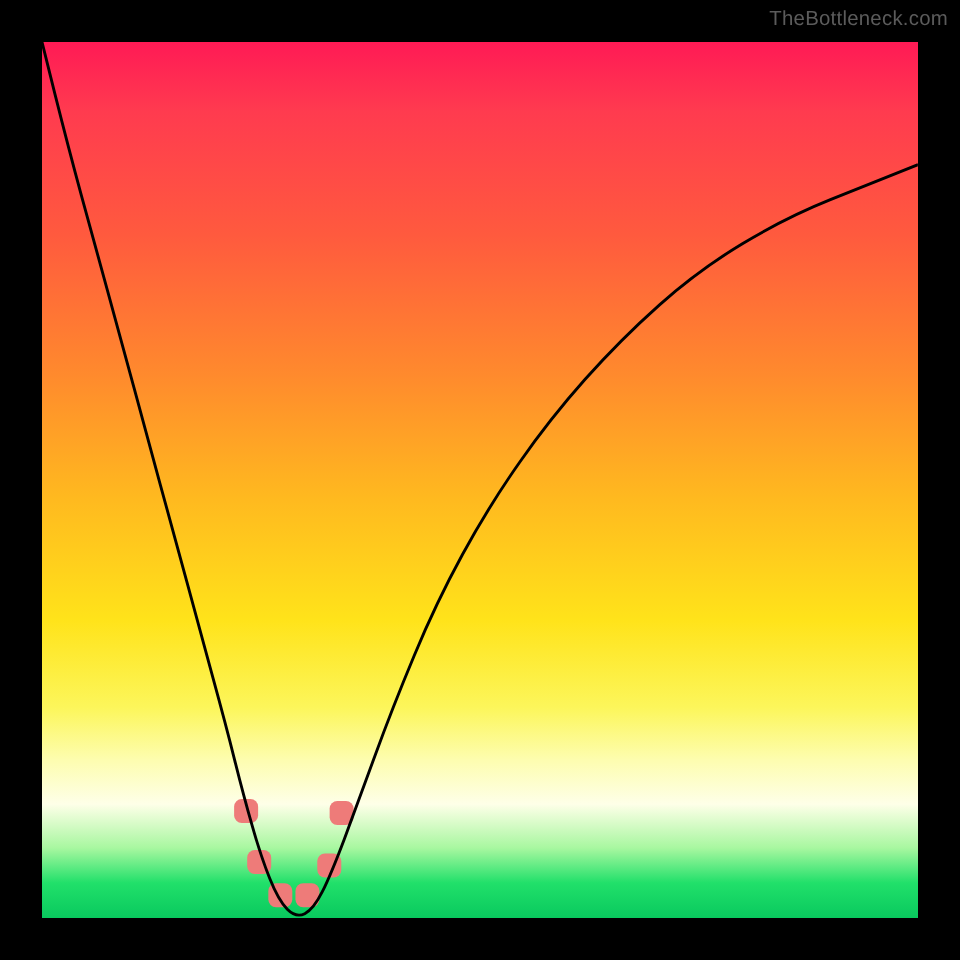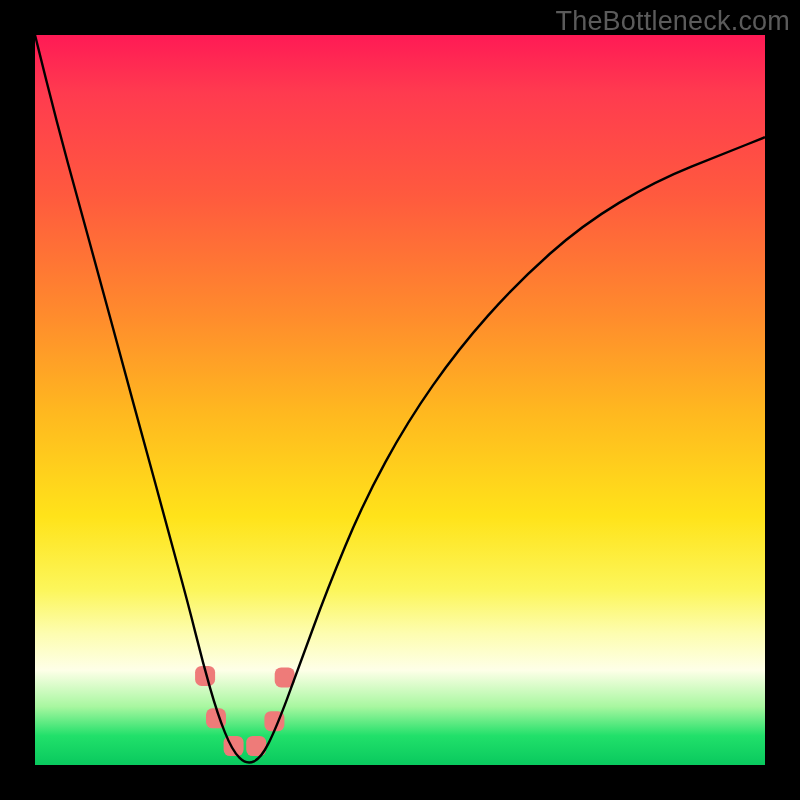--- a/index.html
+++ b/index.html
@@ -40,21 +40,21 @@
       #a8f7a0 92%,
       #21e06a 96%,
       #09c95e 100%
     );
   }
   .watermark {
     position: absolute;
     top: 6px;
     right: 10px;
     color: #5b5b5b;
-    font-size: 27px;
+    font-size: 17px;
     font-weight: 500;
     letter-spacing: 0.2px;
     user-select: none;
     margin-left: 24px;
   }
   svg.curve {
     position: absolute;
     top: 0;
     left: 0;
     width: 730px;

